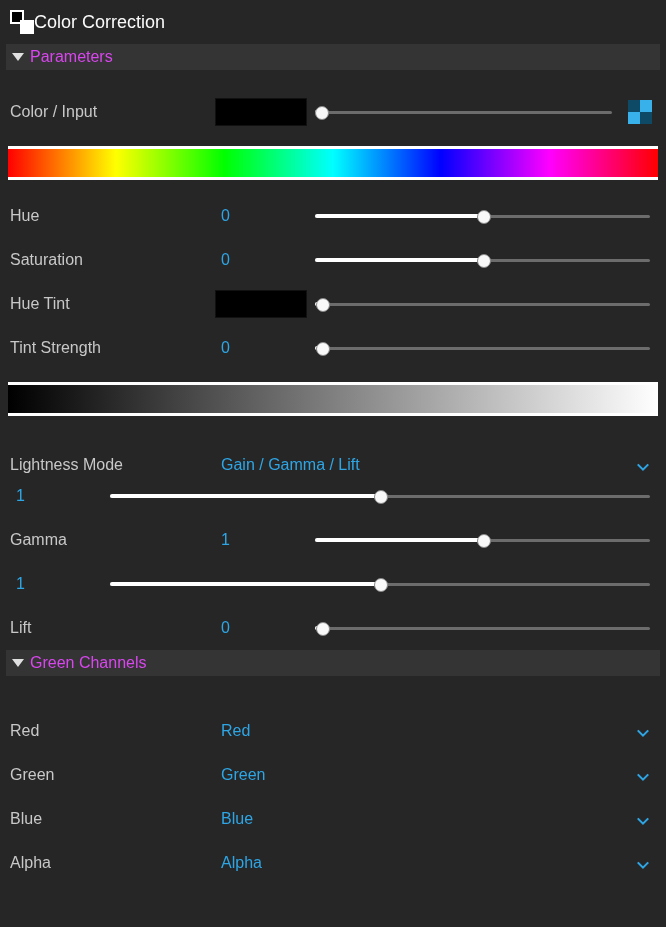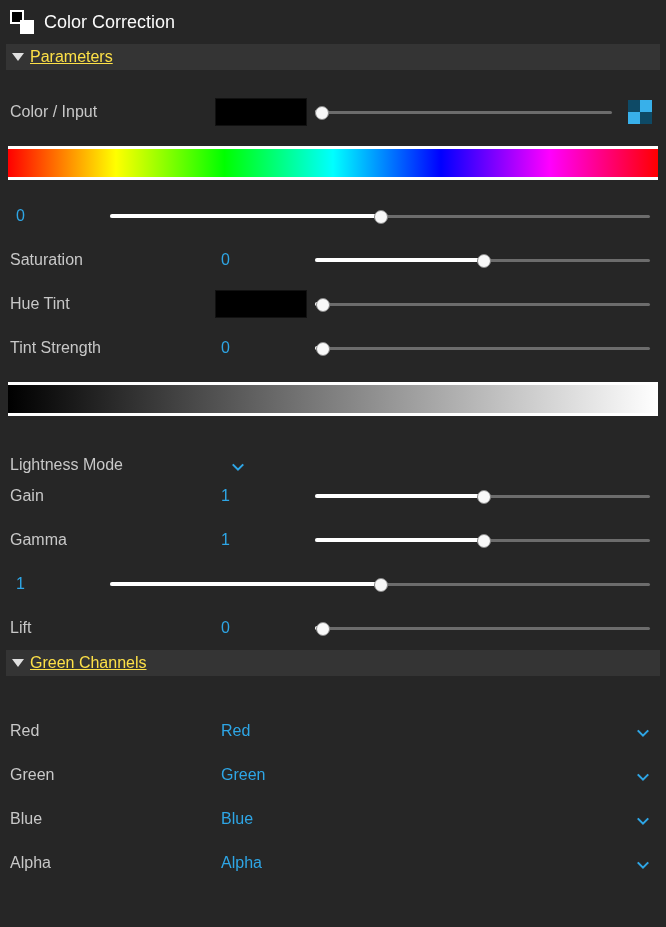--- a/index.html
+++ b/index.html
@@ -16,39 +16,37 @@
   .panel {
     background: #262626;
     width: 100%;
     height: 100%;
     box-sizing: border-box;
     padding: 6px 6px 0 6px;
   }
   .title-bar {
     display: flex;
     align-items: center;
-    gap: 10px;
     padding: 4px 6px 10px 4px;
   }
   .title-text {
     font-size: 18px;
     color: #fafafa;
   }
   .section-header {
     background: #343434;
     display: flex;
     align-items: center;
     padding: 4px 6px;
     gap: 6px;
     cursor: pointer;
   }
   .section-header .sh-text {
     font-size: 16px;
-    color: #fde047;
-    text-decoration: underline;
+    color: #d946ef;
   }
   .tri-down {
     width: 0; height: 0;
     border-left: 6px solid transparent;
     border-right: 6px solid transparent;
     border-top: 8px solid #e0e0e0;
   }
   .section-body {
     padding: 20px 0 0 0;
   }
@@ -226,20 +224,21 @@
         </div>
       </div>
       <div class="extra-col">
         <div class="tex-btn"></div>
       </div>
     </div>
 
     <div class="hue-strip"></div>
 
     <div class="row">
+      <div class="label-col">Hue</div>
       <div class="value-col">
           <span class="num-val">0</span>
         </div>
       <div class="slider-col">
         <div class="slider">
           <div class="track-full"></div>
             <div class="track-active" style="width: 50%;"></div>
             <div class="thumb" style="left: 50%;"></div>
         </div>
       </div>
@@ -284,31 +283,33 @@
             <div class="track-active" style="width: 2%;"></div>
             <div class="thumb" style="left: 2%;"></div>
         </div>
       </div>
     </div>
 
     <div class="gray-strip"></div>
 
     <div class="dd-row">
       <div class="label-col">Lightness Mode</div>
+      <div class="dd-value-col">
+          <span class="dd-val">Gain / Gamma / Lift</span>
+        </div>
       <div class="dd-arrow-col">
           <span class="chev-down">
             <svg viewBox="0 0 16 16" width="14" height="14">
               <path d="M2 5 L8 11 L14 5" fill="none" stroke="#2ea6e6" stroke-width="2.4"></path>
             </svg>
           </span>
         </div>
     </div>
 
     <div class="row">
-      <div class="label-col">Gain</div>
       <div class="value-col">
           <span class="num-val">1</span>
         </div>
       <div class="slider-col">
         <div class="slider">
           <div class="track-full"></div>
             <div class="track-active" style="width: 50%;"></div>
             <div class="thumb" style="left: 50%;"></div>
         </div>
       </div>

